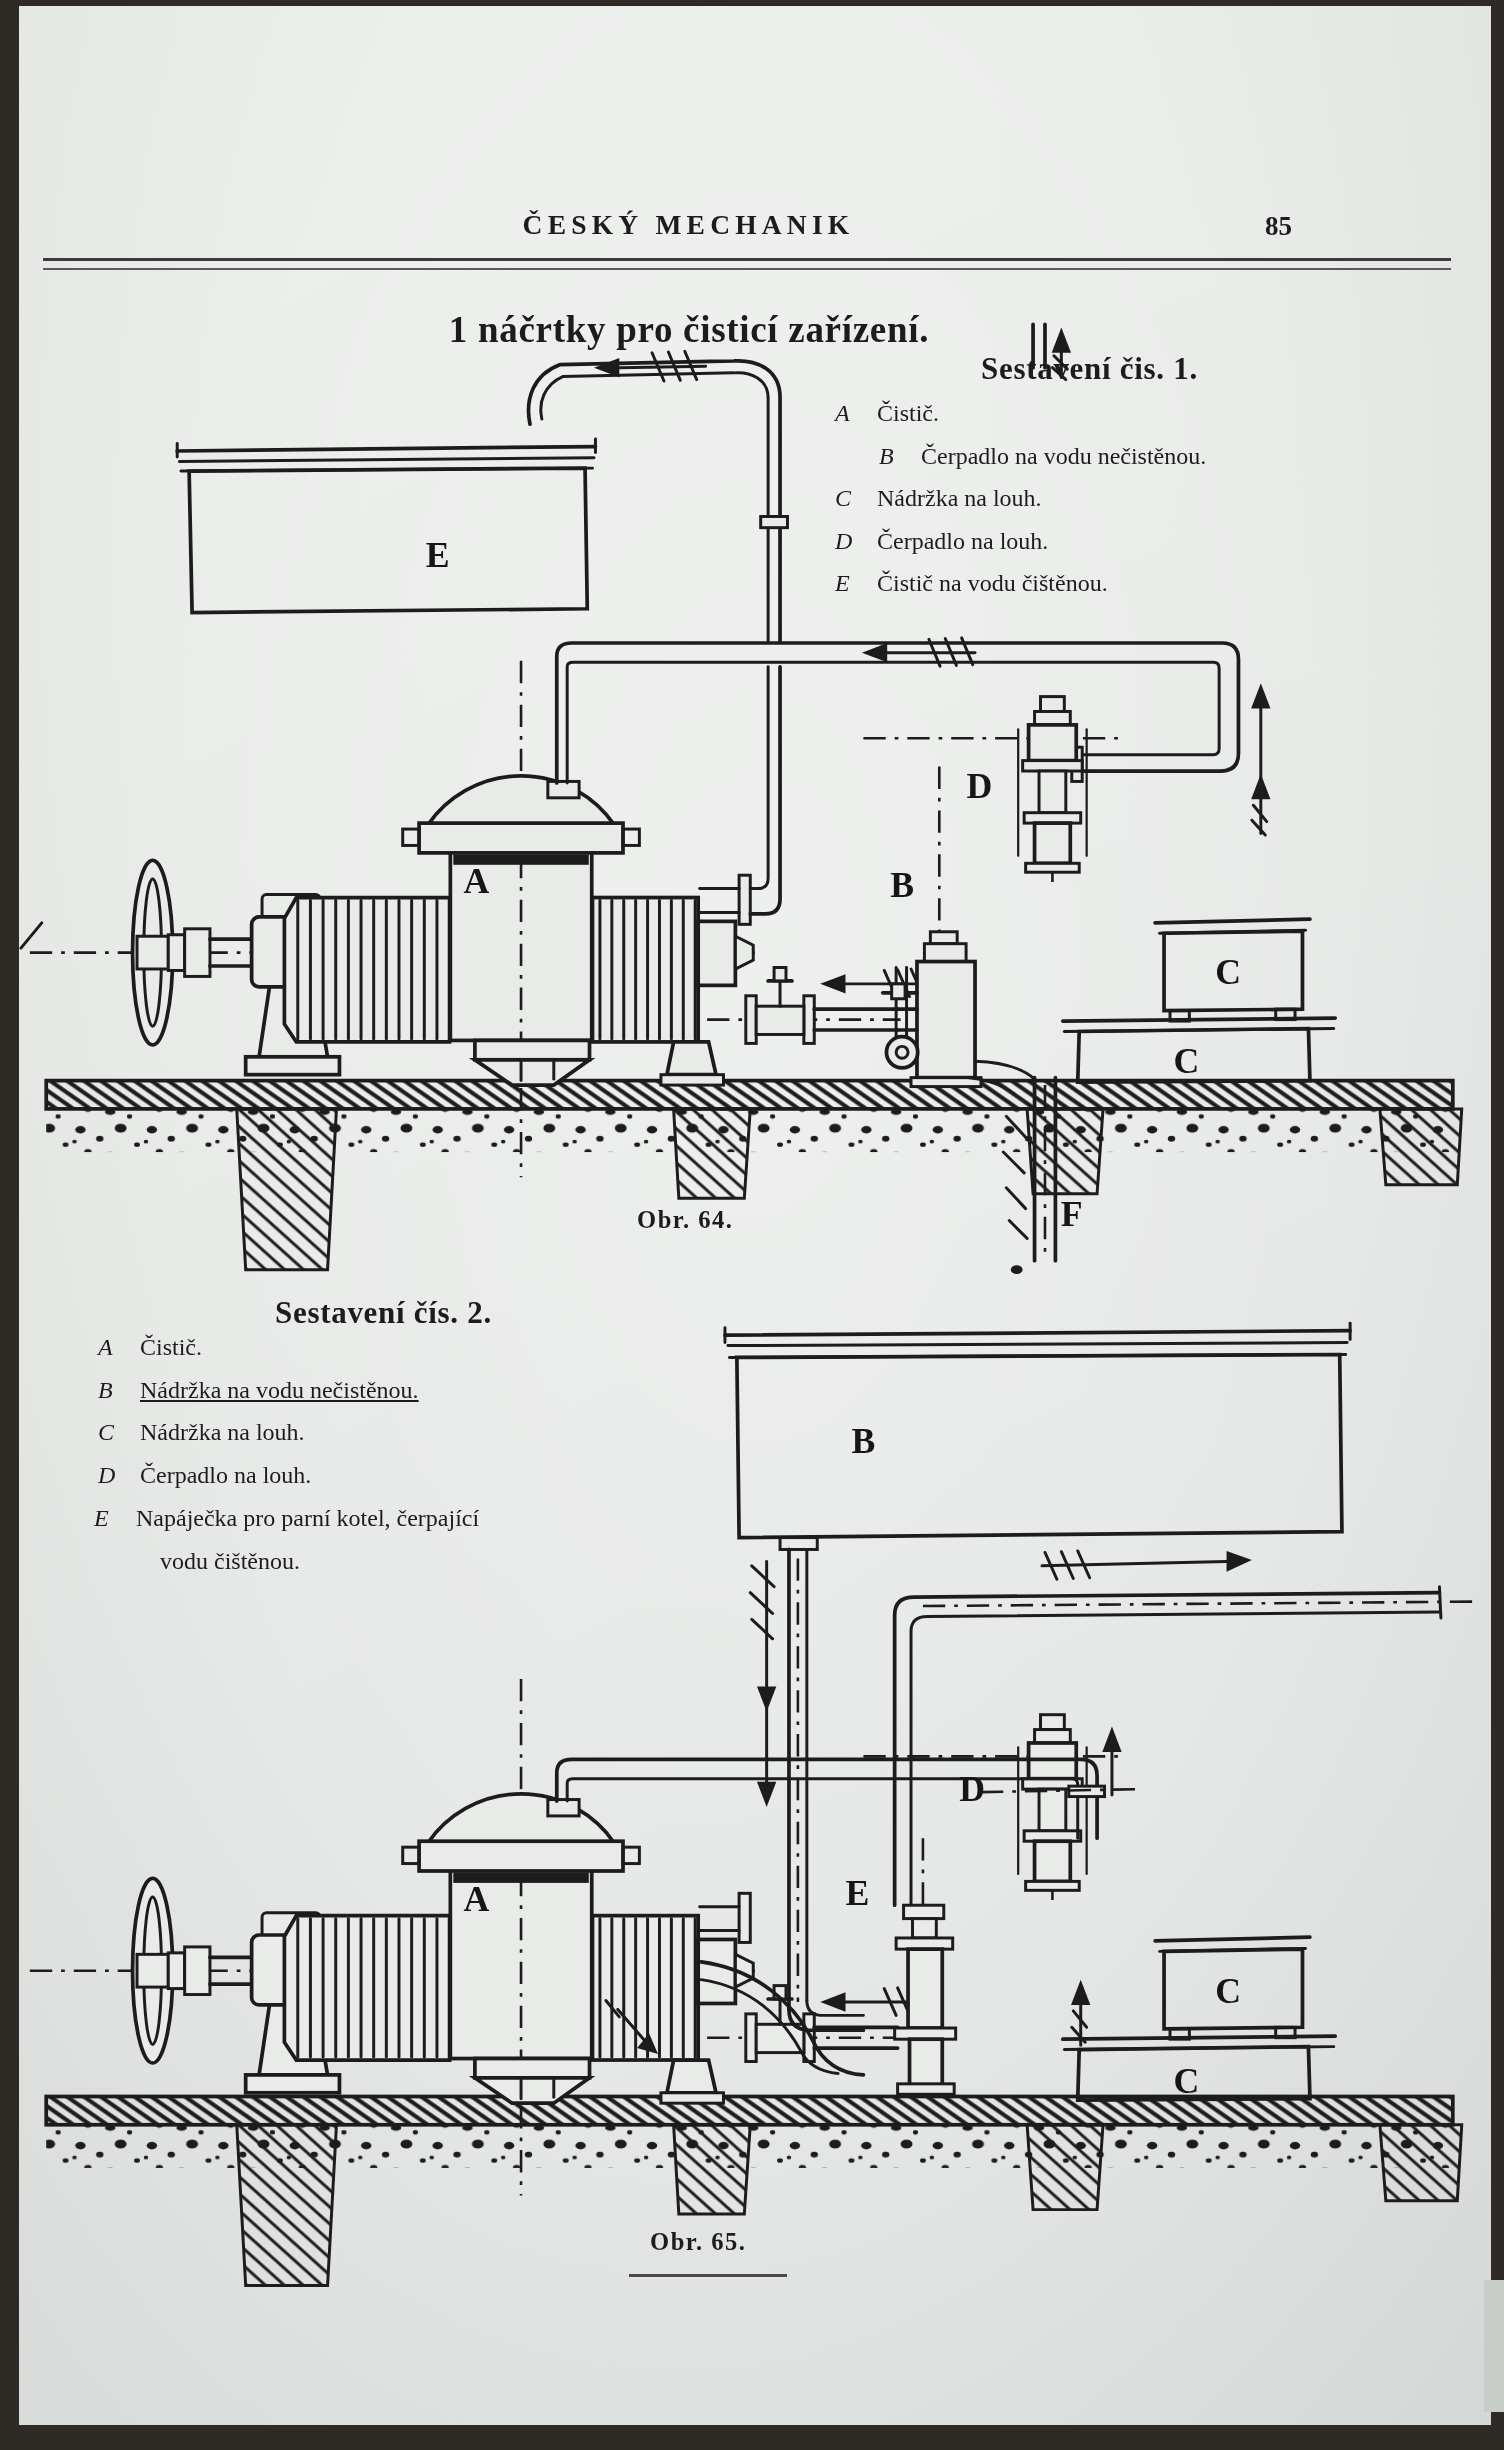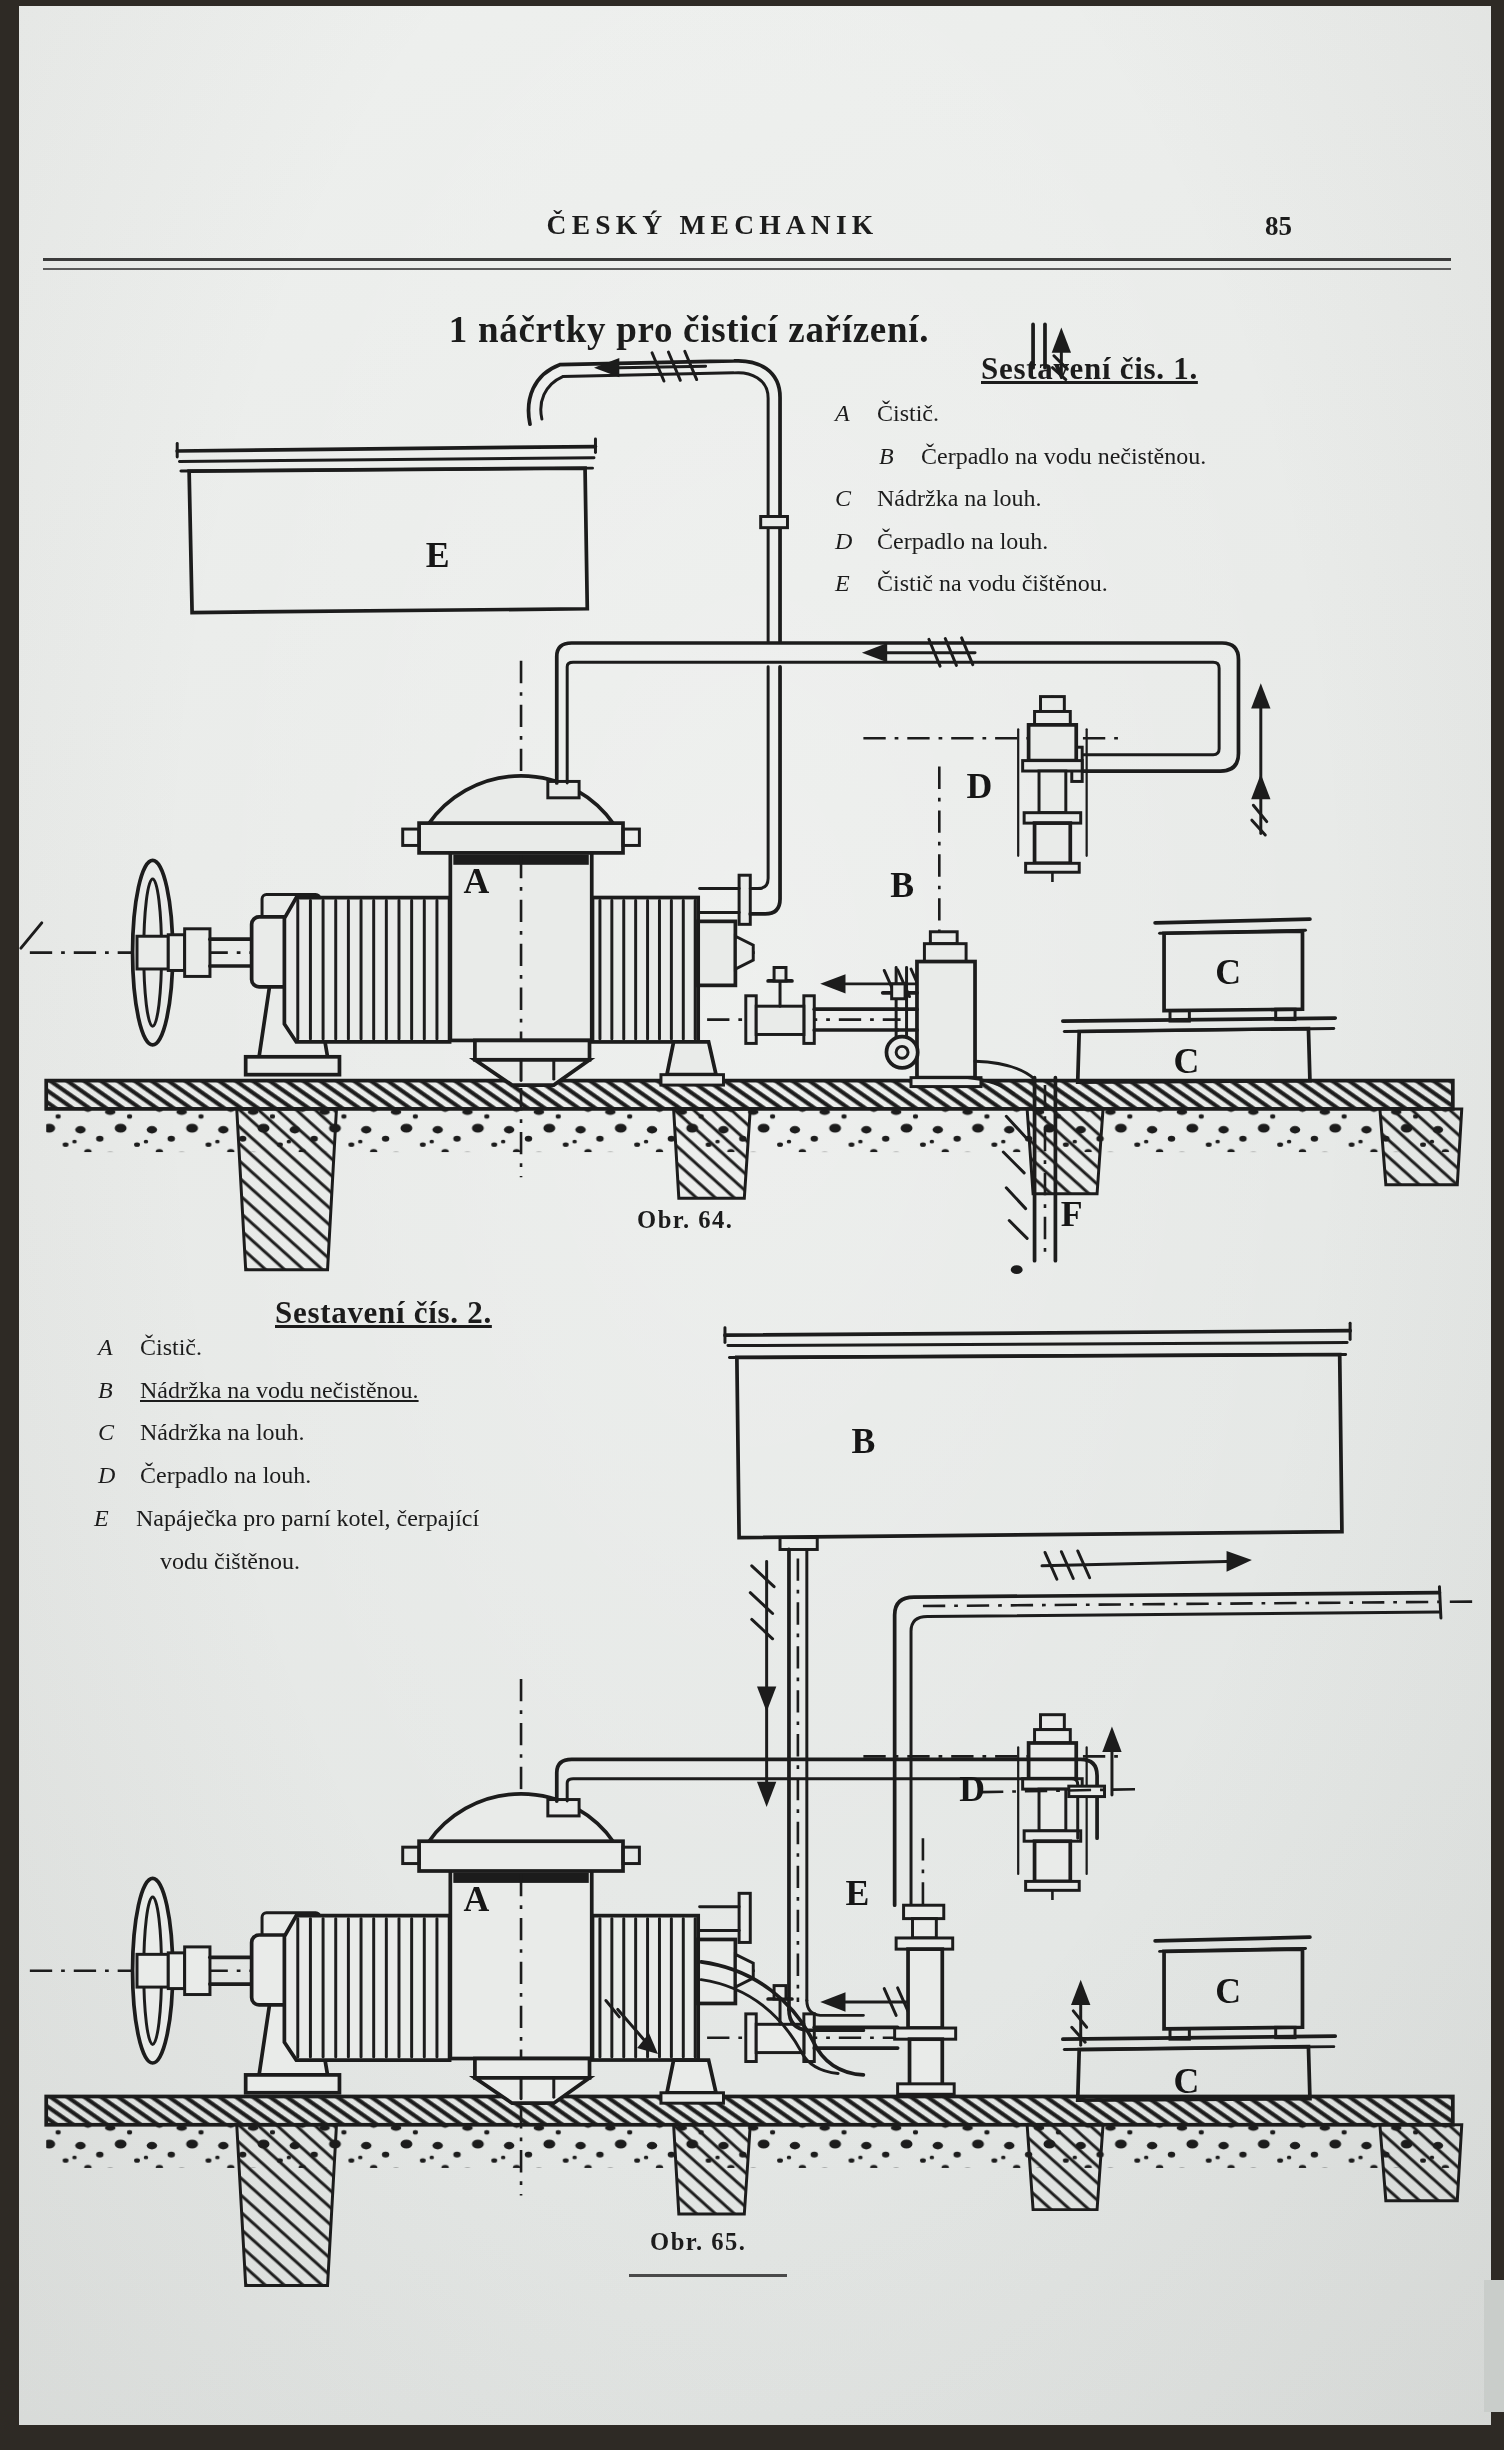--- a/index.html
+++ b/index.html
@@ -4,27 +4,27 @@
 <style>
   html,body{margin:0;padding:0;background:#2e2a25;}
   .page{position:relative;width:1505px;height:2450px;background:#2e2a25;overflow:hidden;
         font-family:"Liberation Serif",serif;}
   .paper{position:absolute;left:19.4px;top:6px;width:1472px;height:2419px;
          background:linear-gradient(155deg,#eef0ee 0%,#e9ebe9 38%,#e4e7e5 78%,#e0e3e1 100%);}
   .paper::after{content:"";position:absolute;inset:0;
          background:radial-gradient(ellipse at 50% 40%,rgba(255,255,255,.25) 0%,rgba(0,0,0,0) 55%,rgba(60,60,55,.07) 100%);}
   svg.art{position:absolute;left:0;top:0;}
   .txt{position:absolute;color:#1c1c1c;white-space:nowrap;}
-  .journal{left:0;width:1377px;top:209px;text-align:center;font-size:27.5px;font-weight:bold;letter-spacing:5.2px;padding-left:24px;}
+  .journal{left:0;width:1377px;top:209px;text-align:center;font-size:27.5px;font-weight:bold;letter-spacing:5.2px;}
   .pageno{left:1265px;top:211px;font-size:27px;font-weight:bold;text-align:center;}
   .rule{position:absolute;left:43px;width:1408px;background:#3b3b3b;}
   .rule.r1{top:258px;height:3px;}
   .rule.r2{top:268px;height:2.2px;background:#5b5b5b;}
   .title{left:313px;width:752px;top:308px;text-align:center;font-size:37px;font-weight:bold;letter-spacing:0.7px;}
-  .lghead{font-size:31px;font-weight:bold;letter-spacing:0.7px;text-decoration:underline;}
+  .lghead{font-size:31px;font-weight:bold;letter-spacing:0.7px;}
   .lg{position:absolute;font-size:24px;color:#1c1c1c;white-space:nowrap;}
   .lk{font-style:italic;display:inline-block;width:42px;}
   .caption{font-size:24.6px;font-weight:bold;letter-spacing:1.5px;}
   .caprule{position:absolute;left:629px;top:2274px;width:158px;height:3px;background:#4a4a4a;}
   .notch{position:absolute;left:1484px;top:2280px;width:21px;height:132px;background:#c9cdca;}
   
   .s5{stroke:#1c1c1c;stroke-width:5;fill:none;stroke-linecap:round;}
   .s4{stroke:#1c1c1c;stroke-width:4;fill:none;stroke-linecap:round;}
   .s3{stroke:#1c1c1c;stroke-width:3;fill:none;stroke-linecap:round;}
   .fp{fill:#e9ebe9;stroke:#1c1c1c;stroke-width:5;}

